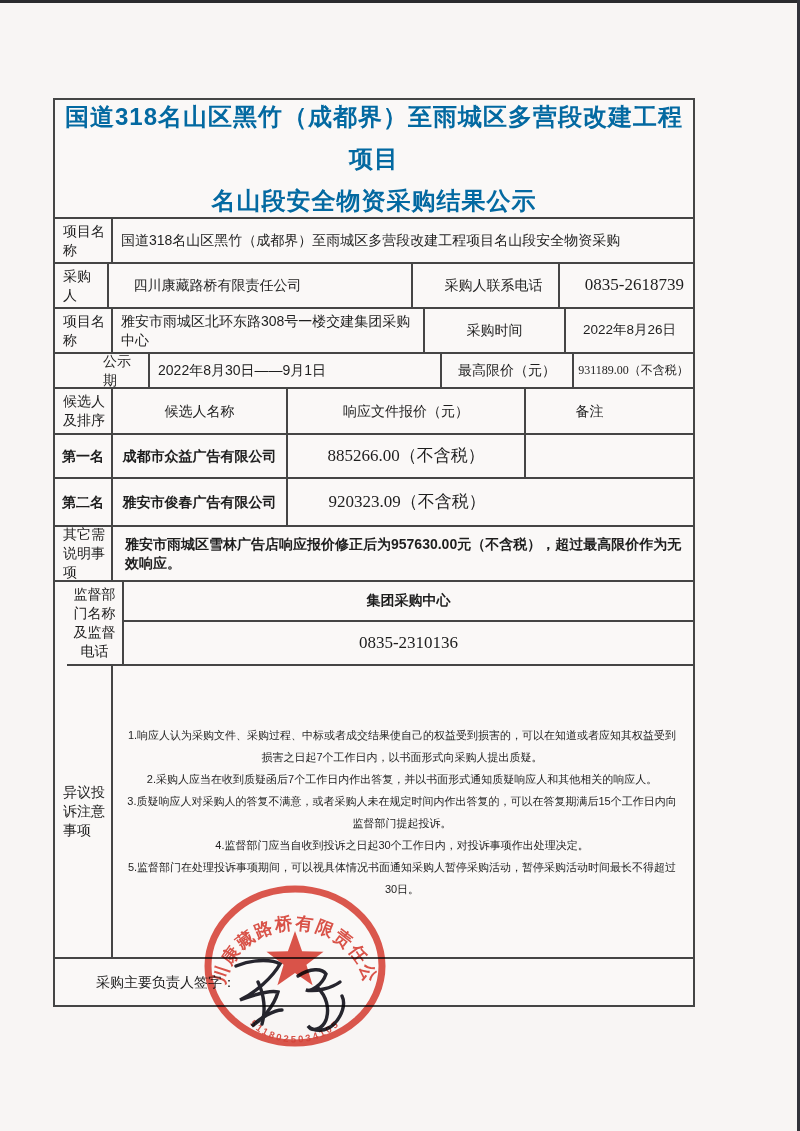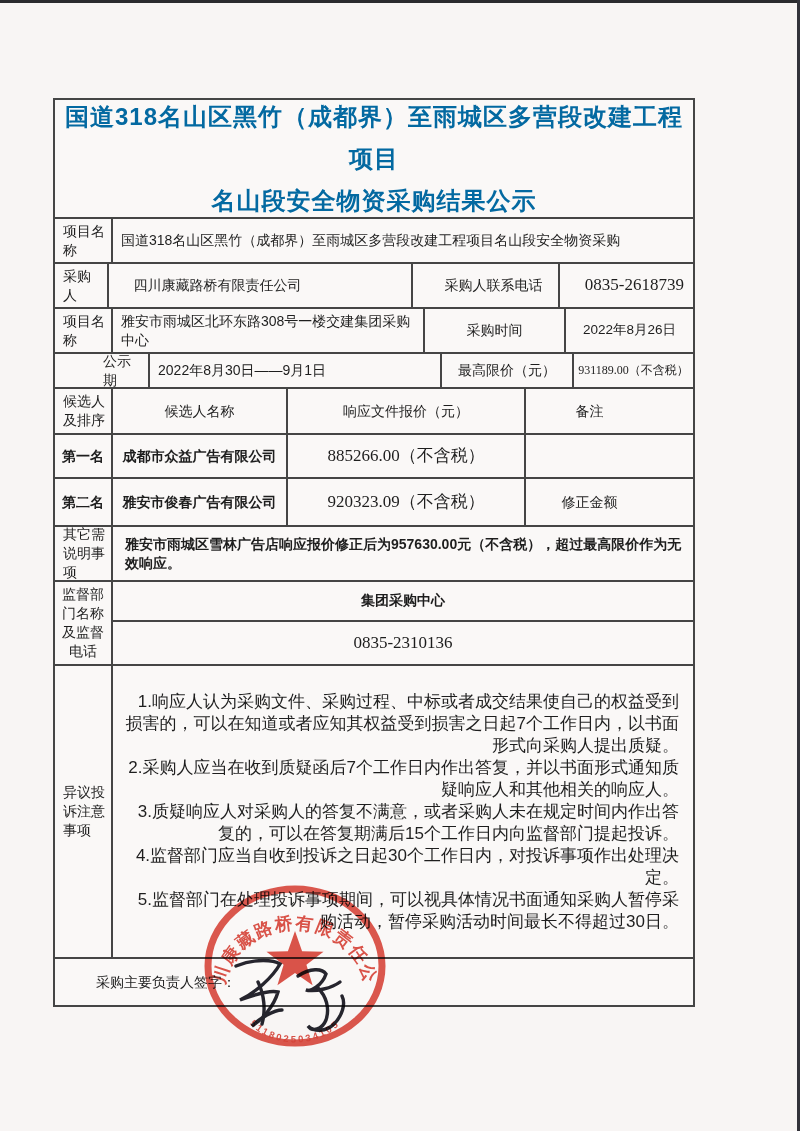--- a/index.html
+++ b/index.html
@@ -46,21 +46,21 @@
   .title-line {
     font-size:24px; font-weight:bold; letter-spacing:1px;
     line-height:42px; color:#0369a1; text-align:center;
   }
   .num { font-family:"Liberation Serif", serif; font-size:17px; }
   .semibold { font-weight:600; }
   .sup-stack { width:580px; display:flex; flex-direction:column; }
   .sup-stack .sub { border-bottom:2px solid #454545; display:flex; align-items:center; justify-content:center; }
   .sup-stack .sub:last-child { border-bottom:none; }
   .objection-text {
-    font-size:17px; line-height:22px; text-align:right; padding:6px 10px 6px 8px;
+    font-size:11px; line-height:22px; text-align:center; padding:6px 10px 6px 8px;
   }
   .objection-text div { margin:0; }
   .sig-row { height:46px; }
   .sig-cell { width:638px; align-items:center; }
   .stamp-wrap {
     position:absolute; left:201px; top:884px; width:188px; height:166px;
     mix-blend-mode:multiply; opacity:.93; pointer-events:none;
   }
   .sign-wrap {
     position:absolute; left:222px; top:948px; width:160px; height:100px;
@@ -118,29 +118,28 @@
       <div class="cell w-label c-center semibold">第一名</div>
       <div class="cell w-b c-center semibold">成都市众益广告有限公司</div>
       <div class="cell w-c c-center num">885266.00（不含税）</div>
       <div class="cell w-d c-center"></div>
     </div>
 
     <div class="row" style="height:48px;">
       <div class="cell w-label c-center semibold">第二名</div>
       <div class="cell w-b c-center semibold">雅安市俊春广告有限公司</div>
       <div class="cell w-c c-center num">920323.09（不含税）</div>
-      <div class="cell w-d c-center">修正金额</div>
     </div>
 
     <div class="row" style="height:55px;">
       <div class="cell w-label c-left">其它需说明事项</div>
       <div class="cell w-full c-left" style="font-weight:600;padding-left:12px;">雅安市雨城区雪林广告店响应报价修正后为957630.00元（不含税），超过最高限价作为无效响应。</div>
     </div>
 
-    <div class="row" style="height:84px;">
+    <div class="row" style="height:84px;margin-left:12px;">
       <div class="cell w-label c-center" style="text-align:center;">监督部门名称及监督电话</div>
       <div class="sup-stack">
         <div class="sub semibold" style="height:40px; font-size:14px;">集团采购中心</div>
         <div class="sub num" style="height:42px;">0835-2310136</div>
       </div>
     </div>
 
     <div class="row" style="height:293px;">
       <div class="cell w-label c-left">异议投诉注意事项</div>
       <div class="cell w-full" style="align-items:center;">

